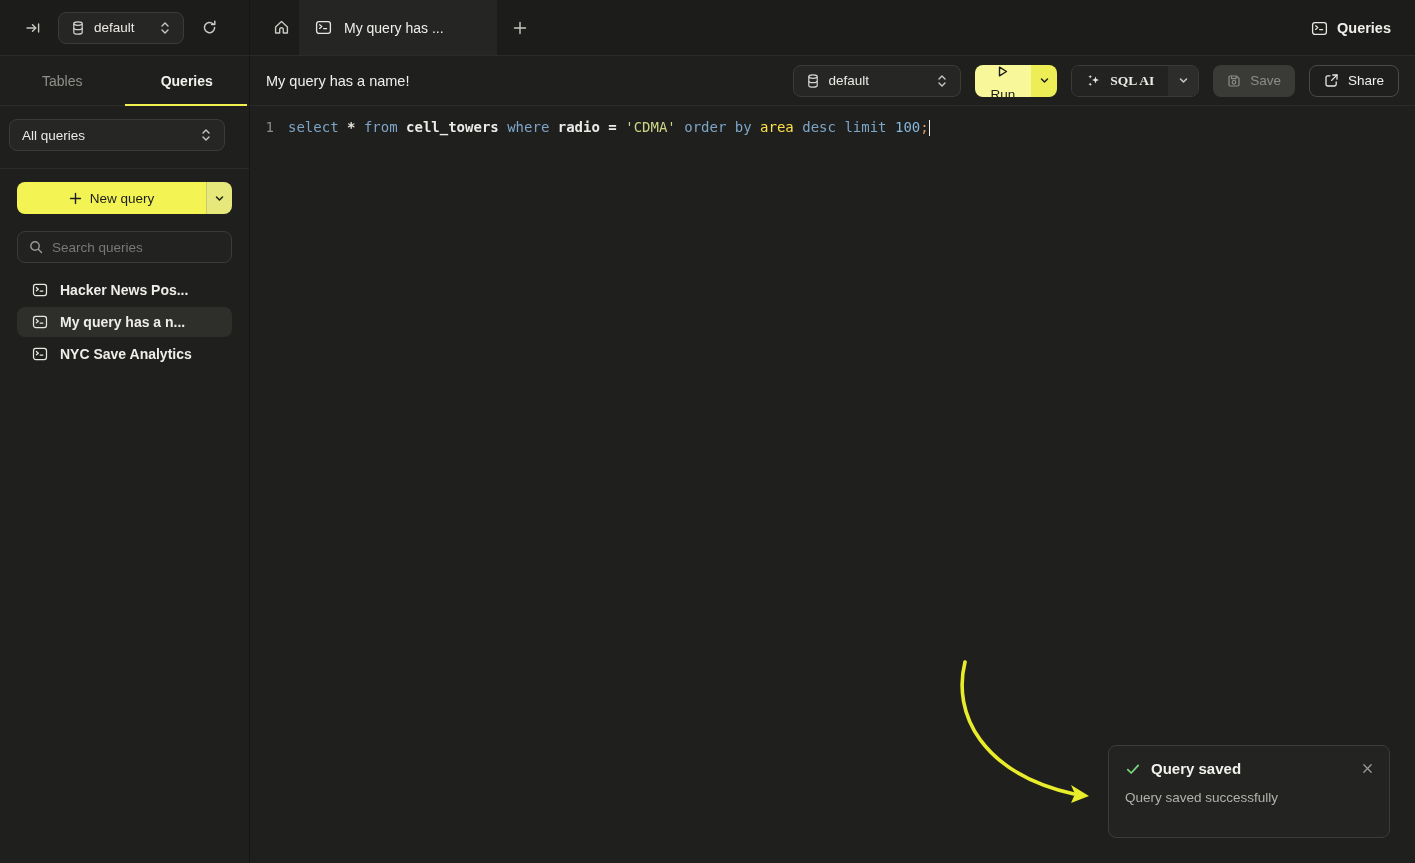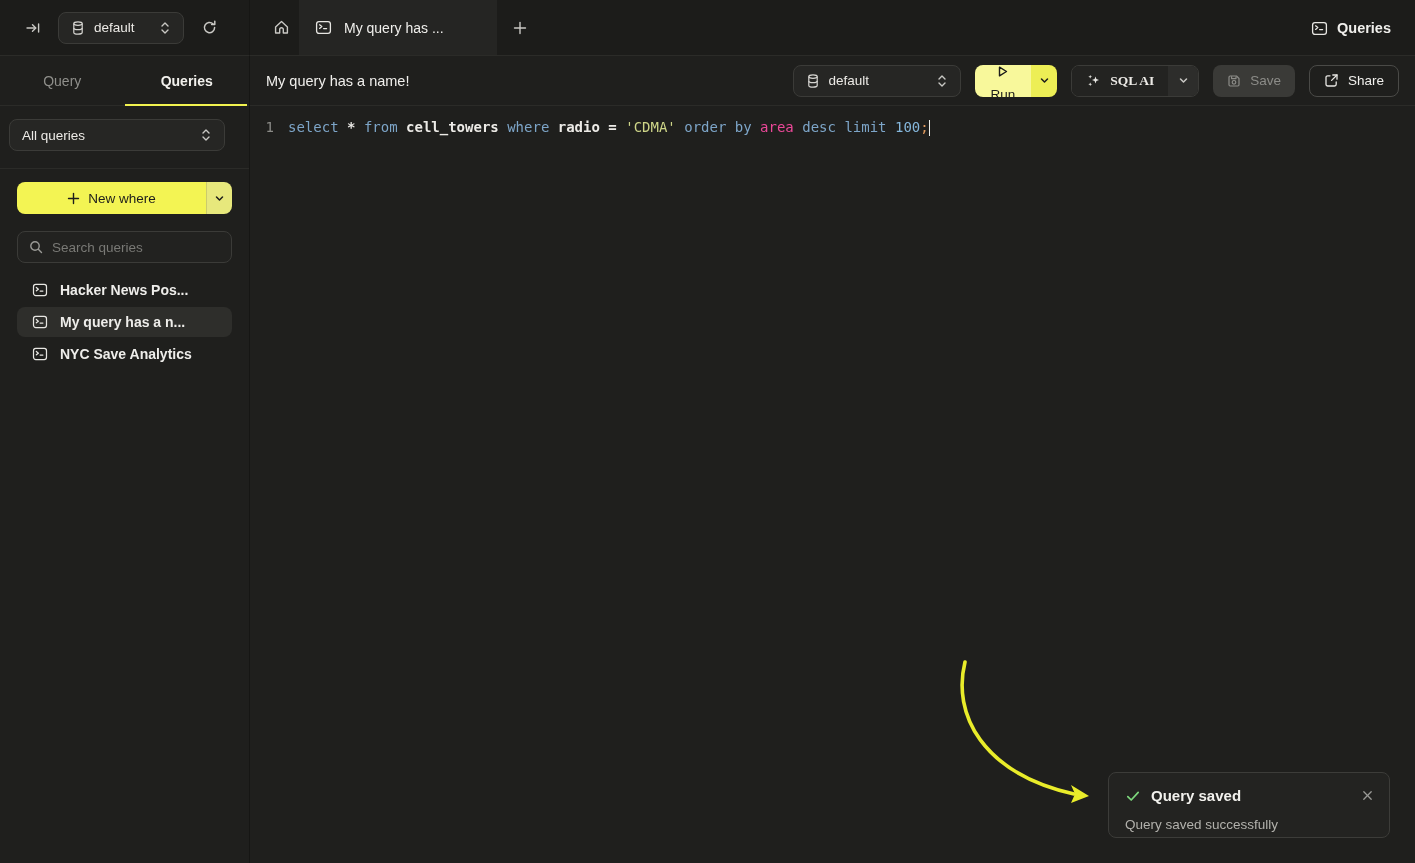--- a/index.html
+++ b/index.html
@@ -68,28 +68,28 @@
   .btn-share { background:transparent; border:1px solid #4a4a47; color:#f0efec; font-weight:400; }
 
   
   .editor { padding:11px 0 0 0; font-family:"DejaVu Sans Mono","Liberation Mono",monospace; font-size:14px; }
   .code-line { display:flex; align-items:center; line-height:21px; white-space:pre; }
   .gutter { width:38px; text-align:right; padding-right:14px; color:#8b8b87; flex:0 0 auto; }
   .tok-kw  { color:#7da5c8; }
   .tok-id  { color:#eceae6; font-weight:bold; }
   .tok-op  { color:#eceae6; font-weight:bold; }
   .tok-str { color:#ced588; }
-  .tok-fld { color:#ec4899; }
+  .tok-fld { color:#fde047; }
   .tok-num { color:#85b7dc; }
   .tok-punc{ color:#e09a5e; }
   .caret { display:inline-block; width:1.5px; height:16px; background:#efeee9; vertical-align:-3px; }
 
   
   .toast { position:absolute; right:25px; bottom:25px; width:282px; background:#232321; border:1px solid #3c3c39;
-           border-radius:8px; padding:14px 16px 5px; }
+           border-radius:8px; padding:14px 16px 32px; }
   .toast-head { display:flex; align-items:center; gap:10px; }
   .toast-title { font-size:15px; font-weight:700; color:#f2f1ed; }
   .toast-close { margin-left:auto; color:#9a9a96; font-size:14px; cursor:pointer; line-height:1; }
   .toast-msg { margin-top:13px; font-size:13.5px; color:#b2b1ac; }
 
   .annot-arrow { position:absolute; left:940px; top:648px; pointer-events:none; }
 
   svg.ic { display:block; }
 </style>
 </head>
@@ -161,21 +161,21 @@
           </svg>
         </span>
         <span>Queries</span>
       </div>
     </div>
   </div>
 
   <div class="sidebar">
     <div class="sb-tabs">
       <div class="sb-tab">
-        <span>Query</span>
+        <span>Tables</span>
       </div>
       <div class="sb-tab active">
         <span>Queries</span>
       </div>
     </div>
 
     <div class="sb-section">
       <div class="selectbox sb-filter">
         <span class="grow">All queries</span>
         <span>
@@ -189,21 +189,21 @@
 
     <div class="sb-body">
       <div class="splitbtn newquery">
         <div class="newquery-main">
           <span>
             <svg class="ic" width="13" height="13" viewBox="0 0 13 13" stroke="#1d1d1b" stroke-width="1.4" stroke-linecap="round">
               <line x1="6.5" y1="1.5" x2="6.5" y2="11.5"></line>
                 <line x1="1.5" y1="6.5" x2="11.5" y2="6.5"></line>
             </svg>
           </span>
-          <span>New where</span>
+          <span>New query</span>
         </div>
         <div class="newquery-caret">
           <svg class="ic" width="11" height="11" viewBox="0 0 11 11" fill="none" stroke="#1d1d1b" stroke-width="1.5" stroke-linecap="round" stroke-linejoin="round">
             <polyline points="2.5,4 5.5,7 8.5,4"></polyline>
           </svg>
         </div>
       </div>
 
       <div class="searchbox">
         <span>

